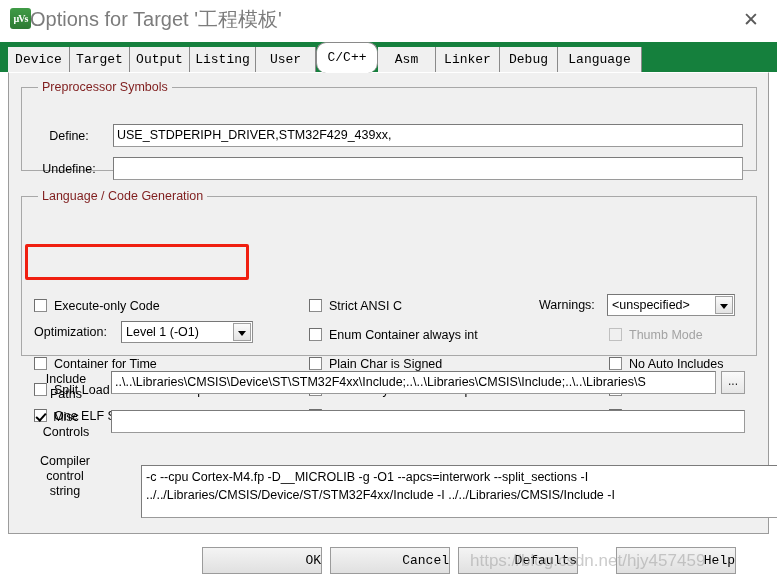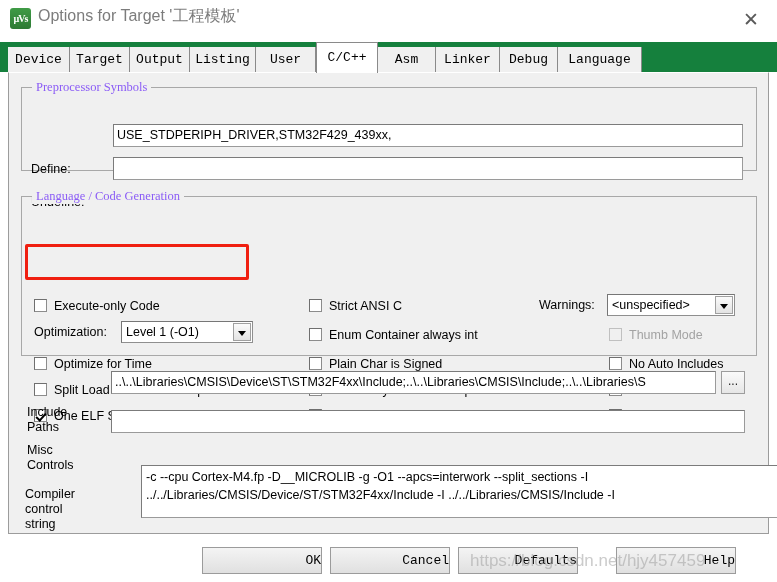--- a/index.html
+++ b/index.html
@@ -20,22 +20,22 @@
     position: absolute; left: 10px; top: 8px; width: 21px; height: 21px;
     background: linear-gradient(#3f9b46, #2d7a34);
     border-radius: 3px;
     color: #ffffff;
     font-size: 10px; font-weight: bold;
     font-family: "Liberation Serif", serif;
     text-align: center; line-height: 21px;
     letter-spacing: -1px;
   }
   #title-text {
-    position: absolute; left: 38px; top: 6px;
-    font-size: 16px; color: #7c7c7c;
+    position: absolute; left: 30px; top: 6px;
+    font-size: 20px; color: #7c7c7c;
     font-family: "Liberation Sans", sans-serif;
     white-space: nowrap;
   }
   #close-btn {
     position: absolute; right: 14px; top: 8px;
     width: 24px; height: 24px;
     color: #5a5a5a; font-size: 19px; line-height: 24px;
     text-align: center; cursor: pointer;
     font-family: "Liberation Sans", sans-serif;
   }
@@ -71,36 +71,36 @@
     border-top: 1px solid #ffffff;
   }
 
   
   .group {
     position: absolute;
     border: 1px solid #a8a8a8;
     background: transparent;
   }
   .group-title {
-    position: absolute; top: -8px; left: 10px;
+    position: absolute; top: -8px; left: 16px;
     background: #f0f0f0;
     padding: 0 4px;
-    font-size: 12.5px; color: #8b5cf6;
-    font-family: Liberation Serif, serif;
+    font-size: 12.5px; color: #7f1d1d;
+    font-family: Liberation Sans, sans-serif;
     white-space: nowrap;
   }
 
   
   .lbl {
     position: absolute;
     font-size: 12.5px; color: #000;
     font-family: "Liberation Sans", sans-serif;
     white-space: nowrap;
   }
-  .lbl.right { text-align: left; margin-top: 33px; }
+  .lbl.right { text-align: center; }
 
   
   .tinput {
     position: absolute;
     background: #ffffff;
     border: 1px solid #9a9a9a;
     border-top-color: #7b7b7b;
     border-left-color: #7b7b7b;
     font-size: 12.5px;
     font-family: "Liberation Sans", sans-serif;
@@ -253,21 +253,21 @@
   <div id="title-text">Options for Target '工程模板'</div>
   <div id="close-btn">✕</div>
 </div>
 
 <div id="tabstrip">
     <div class="tab" style="left: 8px; width: 62px;">Device</div>
     <div class="tab" style="left: 70px; width: 60px;">Target</div>
     <div class="tab" style="left: 130px; width: 60px;">Output</div>
     <div class="tab" style="left: 190px; width: 66px;">Listing</div>
     <div class="tab" style="left: 256px; width: 60px;">User</div>
-    <div class="tab active" style="left: 316px; width: 62px;">C/C++</div>
+    <div class="tab active" style="left: 316px; width: 62px; border-radius: 10px;">C/C++</div>
     <div class="tab" style="left: 378px; width: 58px;">Asm</div>
     <div class="tab" style="left: 436px; width: 64px;">Linker</div>
     <div class="tab" style="left: 500px; width: 58px;">Debug</div>
     <div class="tab" style="left: 558px; width: 84px;">Language</div>
   </div>
 
 <div id="panel">
 
   <div class="group" style="left:12px; top:14px; width:736px; height:84px;">
     <div class="group-title">Preprocessor Symbols</div>
@@ -281,21 +281,21 @@
     <div class="group-title">Language / Code Generation</div>
   </div>
 
   <div id="col1">
       <div class="cbrow" style="left: 25px; top: 224px;">
         <span class="cbox"></span>
         <span class="cblabel">Execute-only Code</span>
       </div>
       <div class="cbrow" style="left: 25px; top: 282px;">
         <span class="cbox"></span>
-        <span class="cblabel">Optimize for Time</span>
+        <span class="cblabel">Container for Time</span>
       </div>
       <div class="cbrow" style="left: 25px; top: 308px;">
         <span class="cbox"></span>
         <span class="cblabel">Split Load and Store Multiple</span>
       </div>
       <div class="cbrow" style="left: 25px; top: 334px;">
         <span class="cbox checked"></span>
         <span class="cblabel">One ELF Section per Function</span>
       </div>
     </div>

